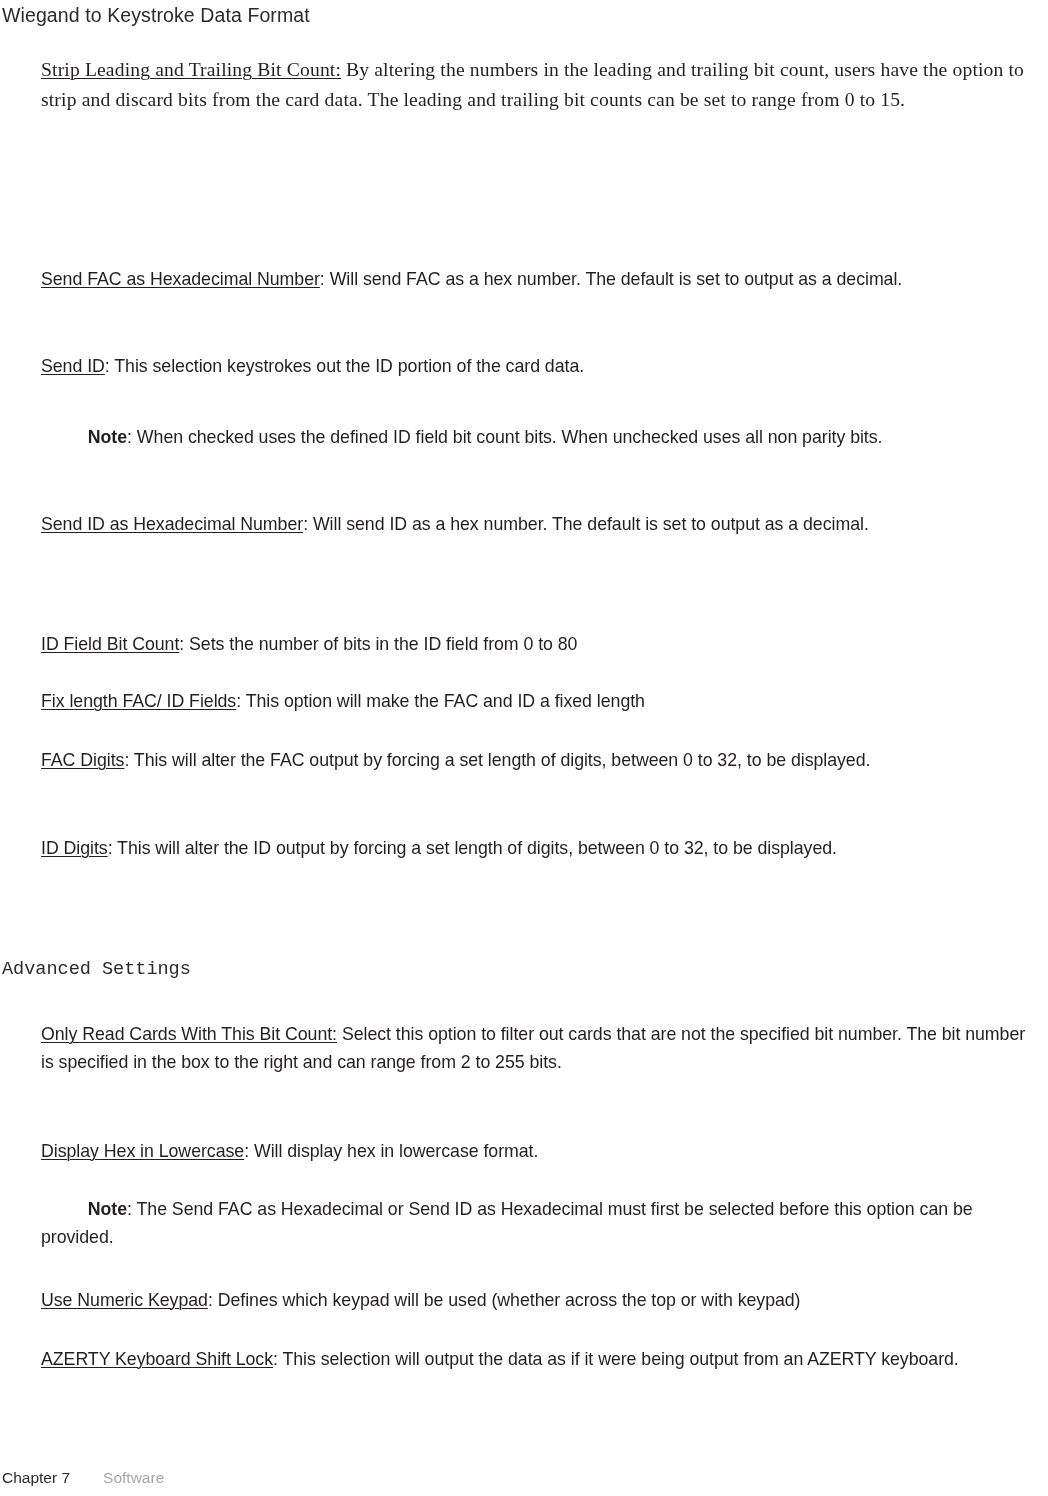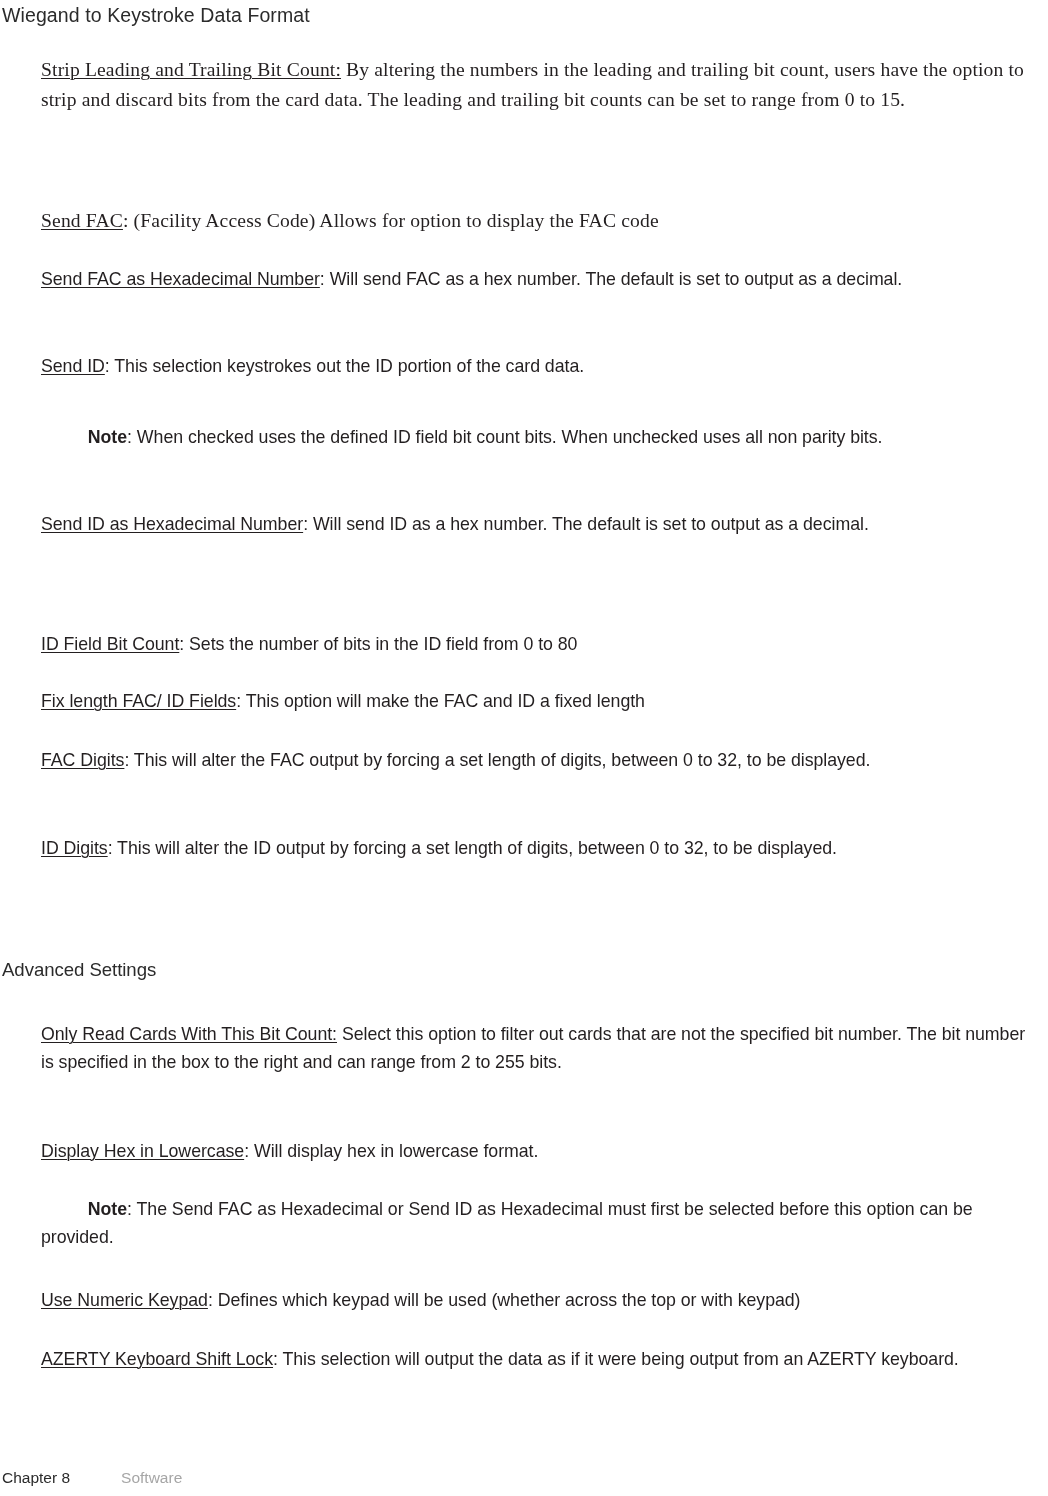--- a/index.html
+++ b/index.html
@@ -107,37 +107,34 @@
     width: 1040px;
     font-size: 15.5px;
     line-height: 20px;
     white-space: nowrap;
   }
   .footer .chapter {
     color: #2b2b2b;
   }
   .footer .section-name {
     color: #a6a6a6;
-    margin-left: 51px;
+    margin-left: 33px;
   }
 </style>
 </head>
 <body>
 
 <div class="page">
 
   <div class="doc-heading">Wiegand to Keystroke Data Format</div>
 
   <div class="block wide" style="top:55px;">
     <span class="lead">Strip Leading and Trailing Bit Count:</span><span> By altering the numbers in the leading and trailing bit count, users have the option to strip and discard bits from the card data. The leading and trailing bit counts can be set to range from 0 to 15.</span>
   </div>
 
-  <div class="block wide" style="top:206px;">
-    <span class="lead">Send FAC</span><span>: (Facility Access Code) Allows for option to display the FAC code</span>
-  </div>
 
   <div class="block narrow" style="top:265px;">
     <span class="lead">Send FAC as Hexadecimal Number</span><span>: Will send FAC as a hex number. The default is set to output as a decimal.</span>
   </div>
 
   <div class="block narrow" style="top:352px;">
     <span class="lead">Send ID</span><span>: This selection keystrokes out the ID portion of the card data.</span>
   </div>
 
   <div class="note narrow" style="top:423px;">
@@ -157,21 +154,21 @@
   </div>
 
   <div class="block narrow" style="top:746px;">
     <span class="lead">FAC Digits</span><span>: This will alter the FAC output by forcing a set length of digits, between 0 to 32, to be displayed.</span>
   </div>
 
   <div class="block narrow" style="top:834px;">
     <span class="lead">ID Digits</span><span>: This will alter the ID output by forcing a set length of digits, between 0 to 32, to be displayed.</span>
   </div>
 
-  <div class="section-heading" style="top:956px;">Advanced Settings</div>
+  <div class="section-heading" style="top:956px;font-family:Liberation Mono, monospace;">Advanced Settings</div>
 
   <div class="block narrow" style="top:1020px;">
     <span class="lead">Only Read Cards With This Bit Count:</span><span> Select this option to filter out cards that are not the specified bit number. The bit number is specified in the box to the right and can range from 2 to 255 bits.</span>
   </div>
 
   <div class="block narrow" style="top:1137px;">
     <span class="lead">Display Hex in Lowercase</span><span>: Will display hex in lowercase format.</span>
   </div>
 
   <div class="note narrow" style="top:1195px;">
@@ -180,16 +177,16 @@
 
   <div class="block narrow" style="top:1286px;">
     <span class="lead">Use Numeric Keypad</span><span>: Defines which keypad will be used (whether across the top or with keypad)</span>
   </div>
 
   <div class="block narrow" style="top:1345px;">
     <span class="lead">AZERTY Keyboard Shift Lock</span><span>: This selection will output the data as if it were being output from an AZERTY keyboard.</span>
   </div>
 
   <div class="footer">
-    <span class="chapter">Chapter 8</span><span class="section-name">Software</span>
+    <span class="chapter">Chapter 7</span><span class="section-name">Software</span>
   </div>
 
 </div>
 
 </body></html>

